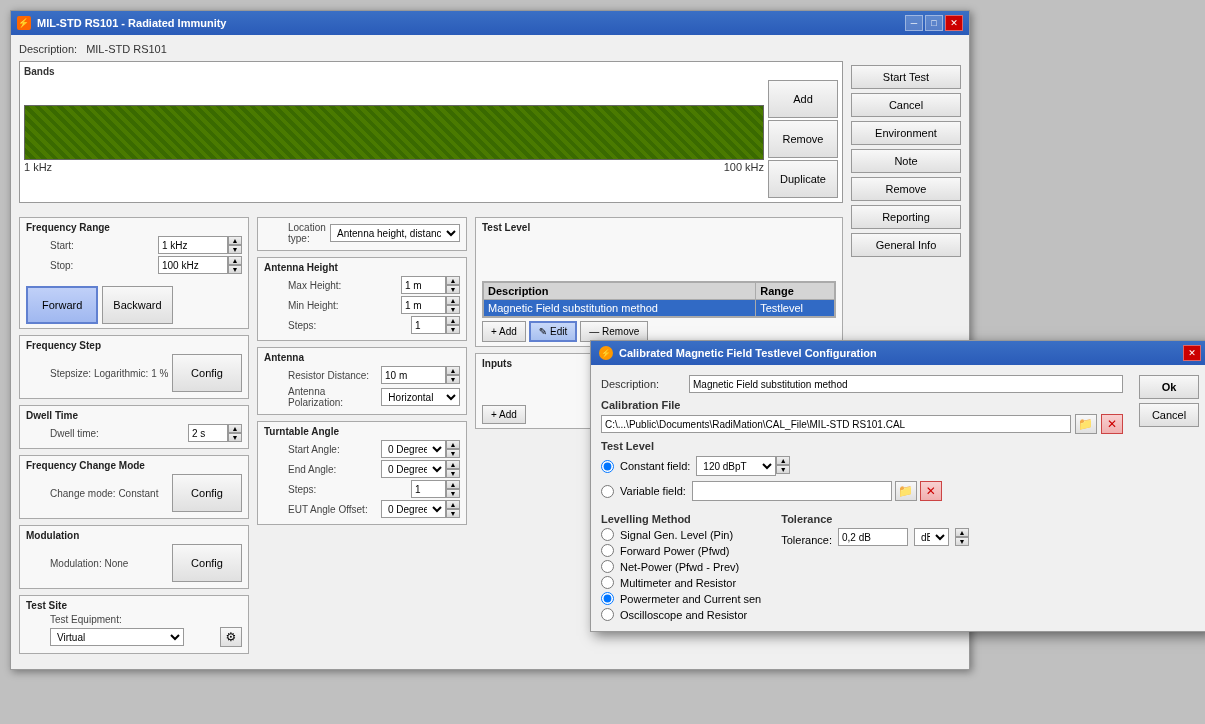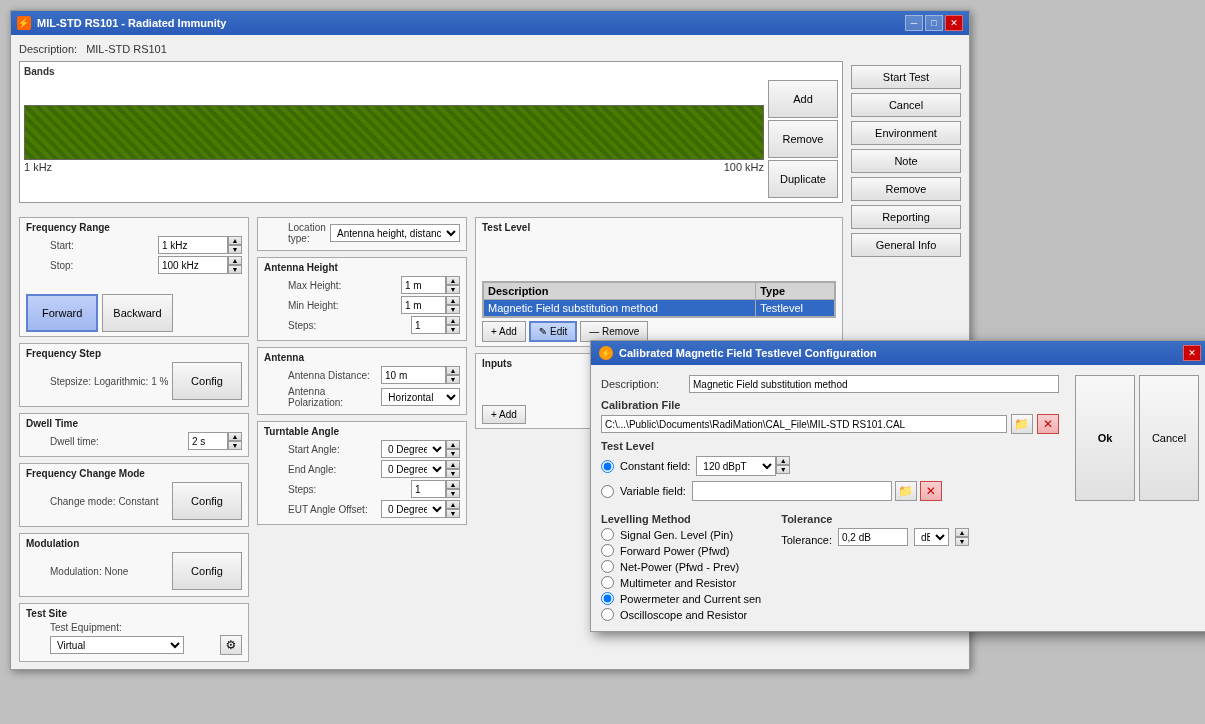--- a/index.html
+++ b/index.html
@@ -331,21 +331,21 @@
     .dialog-input-wide {
       flex: 1;
       height: 20px;
       border: 1px solid #999;
       background: white;
       padding: 2px 4px;
       font-size: 11px;
     }
     .dialog-buttons-right {
       display: flex;
-      flex-direction: row;
+      flex-direction: column;
       gap: 4px;
       margin-left: 8px;
     }
     .dialog-ok {
       background: linear-gradient(to bottom, #f8f8f8, #e0e0e0);
       border: 1px solid #999;
       padding: 5px 20px;
       cursor: pointer;
       font-size: 11px;
       font-weight: bold;
@@ -500,21 +500,21 @@
               <div class="field-row">
                 <span class="field-label">Stop:</span>
                 <div class="field-input">
                   <input type="text" style="width: 70px;" value="100 kHz">
                   <div class="spin-btn">
                     <div class="spin-up">▲</div>
                     <div class="spin-dn">▼</div>
                   </div>
                 </div>
               </div>
-              <div class="btn-pair" style="margin-top:20px;">
+              <div class="btn-pair" style="margin-top:12px;">
                 <button class="btn-active">Forward</button>
                 <button class="btn">Backward</button>
               </div>
             </div>
 
             <div class="field-group">
               <div class="field-group-title">Frequency Step</div>
               <div class="field-row">
                 <span class="field-label">Stepsize: Logarithmic: 1 %</span>
                 <button class="btn">Config</button>
@@ -606,21 +606,21 @@
                     <div class="spin-up">▲</div>
                     <div class="spin-dn">▼</div>
                   </div>
                 </div>
               </div>
             </div>
 
             <div class="field-group">
               <div class="field-group-title">Antenna</div>
               <div class="field-row">
-                <span class="field-label">Antenna Distance:</span>
+                <span class="field-label">Resistor Distance:</span>
                 <div class="field-input">
                   <input type="text" style="width: 65px;" value="10 m">
                   <div class="spin-btn">
                     <div class="spin-up">▲</div>
                     <div class="spin-dn">▼</div>
                   </div>
                 </div>
               </div>
               <div class="field-row">
                 <span class="field-label">Antenna Polarization:</span>
@@ -683,21 +683,21 @@
 
           <div class="col3">
 
             <div class="field-group">
               <div class="field-group-title">Test Level</div>
               <div class="table-container">
                 <table class="test-level-table">
                   <thead>
                     <tr>
                       <th>Description</th>
-                      <th>Type</th>
+                      <th>Range</th>
                     </tr>
                   </thead>
                   <tbody>
                     <tr class="selected">
                       <td>Magnetic Field substitution method</td>
                       <td>Testlevel</td>
                     </tr>
                   </tbody>
                 </table>
               </div>

